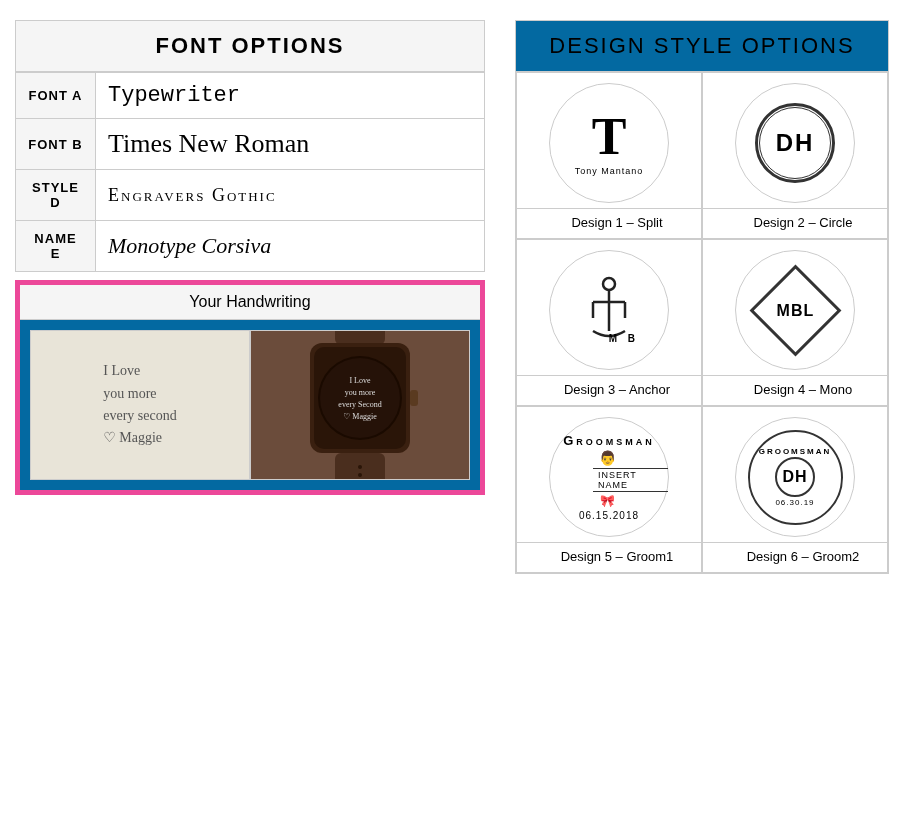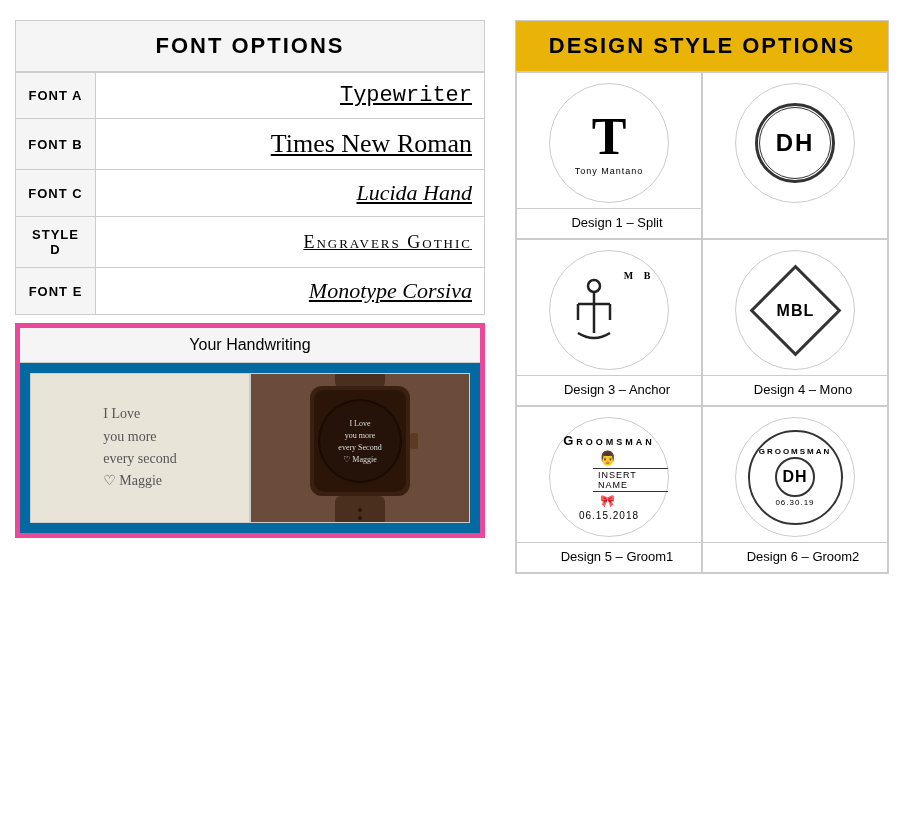--- a/index.html
+++ b/index.html
@@ -44,23 +44,22 @@
     .font-label {
       font-size: 13px;
       font-weight: bold;
       letter-spacing: 1px;
       width: 80px;
       text-align: center;
       background: #f5f5f5;
     }
 
     .font-name {
-      text-align: right;
+      text-align: left;
       font-size: 22px;
-      text-decoration: underline;
     }
 
     .font-typewriter { font-family: 'Courier New', Courier, monospace; font-size: 22px; }
     .font-times { font-family: 'Times New Roman', Times, serif; font-size: 26px; }
     .font-lucida { font-family: 'Lucida Handwriting', cursive; font-size: 22px; font-style: italic; }
     .font-engravers { font-family: 'Palatino Linotype', Palatino, serif; font-size: 18px; font-variant: small-caps; letter-spacing: 2px; }
     .font-corsiva { font-family: 'Book Antiqua', Palatino, serif; font-size: 22px; font-style: italic; }
 
     
     .handwriting-section {
@@ -116,24 +115,24 @@
 
     
     .right-panel {
       flex: 1;
       padding: 20px 15px;
     }
 
     .design-title {
       text-align: center;
       font-size: 22px;
-      font-weight: bold;
+      font-weight: normal;
       letter-spacing: 2px;
       padding: 12px 8px;
-      background: #eab308;
+      background: #0369a1;
       border: 1px solid #ccc;
       margin-bottom: 0;
     }
 
     .design-grid {
       display: grid;
       grid-template-columns: 1fr 1fr;
       border: 1px solid #ccc;
       border-top: none;
     }
@@ -311,29 +310,25 @@
     <tbody>
       <tr>
         <td class="font-label">FONT A</td>
         <td class="font-name font-typewriter">Typewriter</td>
       </tr>
       <tr>
         <td class="font-label">FONT B</td>
         <td class="font-name font-times">Times New Roman</td>
       </tr>
       <tr>
-        <td class="font-label">FONT C</td>
-        <td class="font-name font-lucida">Lucida Hand</td>
-      </tr>
-      <tr>
         <td class="font-label">STYLE D</td>
         <td class="font-name font-engravers">Engravers Gothic</td>
       </tr>
       <tr>
-        <td class="font-label">FONT E</td>
+        <td class="font-label">NAME E</td>
         <td class="font-name font-corsiva">Monotype Corsiva</td>
       </tr>
     </tbody>
   </table>
 
   <div class="handwriting-section">
     <div class="handwriting-title">Your Handwriting</div>
     <div class="handwriting-images">
       <div class="handwriting-img-box">
         <div class="handwriting-text">I Love<br>you more<br>every second<br>♡ Maggie</div>
@@ -388,26 +383,27 @@
     </div>
 
     <div class="design-cell">
       <div class="design-circle-area">
         <div class="circle-design">
           <div class="design2-inner">
             <span class="design2-letters">DH</span>
           </div>
         </div>
       </div>
-    </div>
-
-    <div class="design-cell">
-      <div class="design-circle-area">
-        <div class="circle-design">
-          <div style="display:flex;flex-direction:row;align-items:flex-start;font-family:Liberation Serif, serif;">
+      <div class="design-label">Design 2 – Circle</div>
+    </div>
+
+    <div class="design-cell">
+      <div class="design-circle-area">
+        <div class="circle-design">
+          <div style="display:flex;flex-direction:column;align-items:flex-end;">
 
             <svg width="60" height="65" viewBox="0 0 60 65">
 
               <circle cx="30" cy="8" r="6" stroke="#222" stroke-width="2.5" fill="none"></circle>
 
               <line x1="30" y1="14" x2="30" y2="55" stroke="#222" stroke-width="2.5"></line>
 
               <line x1="14" y1="26" x2="46" y2="26" stroke="#222" stroke-width="2.5"></line>
 
               <path d="M14 55 Q30 65 46 55" stroke="#222" stroke-width="2.5" fill="none"></path>

